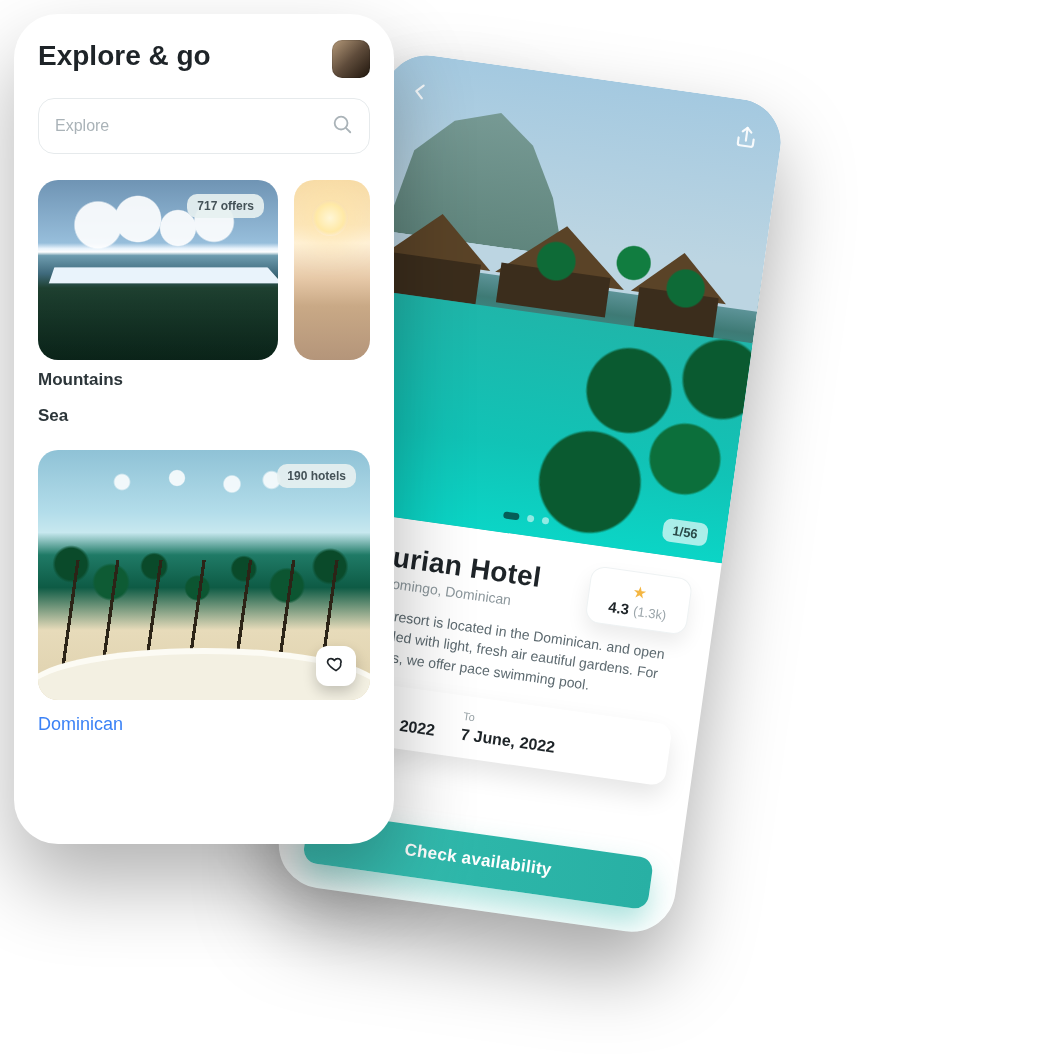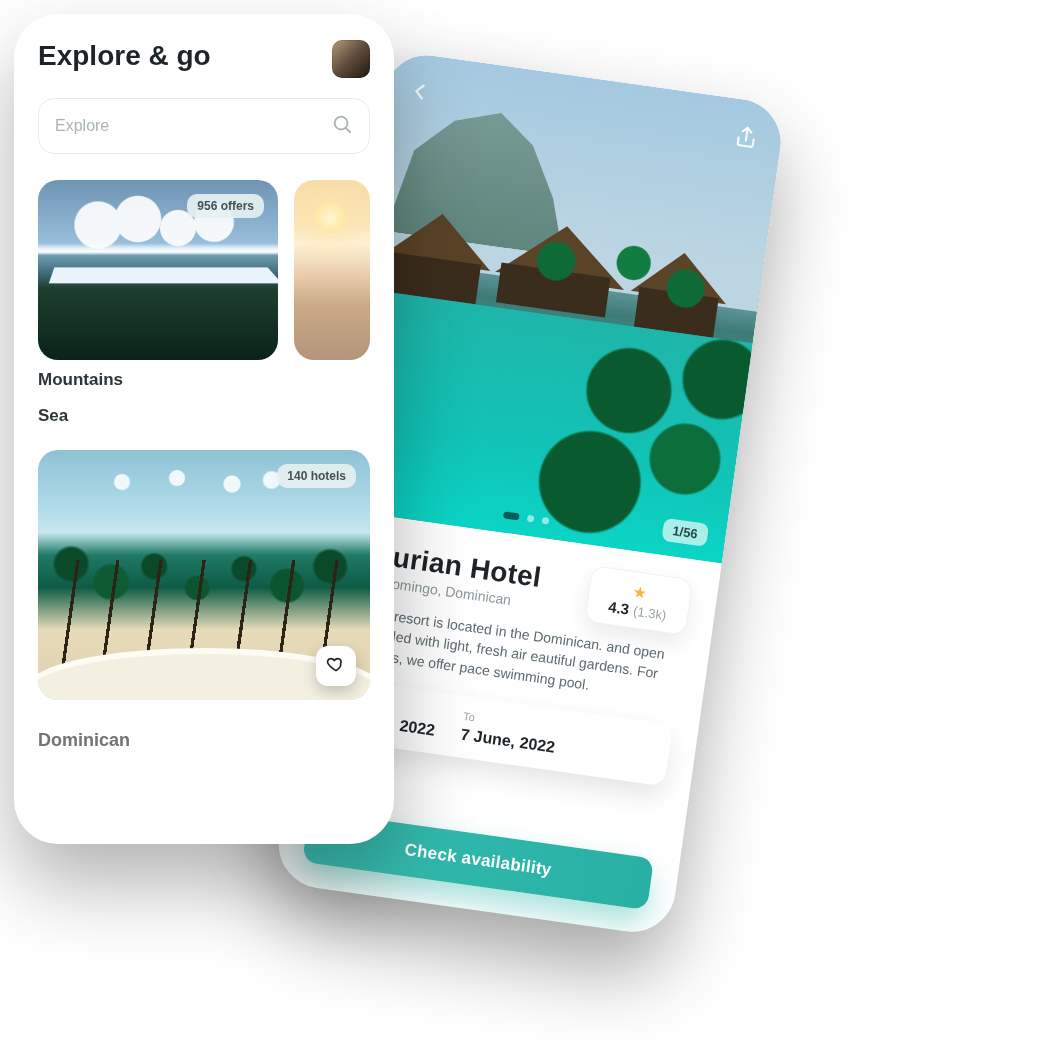--- a/index.html
+++ b/index.html
@@ -406,23 +406,23 @@
     width: 40px; height: 40px;
     background: #ffffff;
     border-radius: 12px;
     display: flex; align-items:center; justify-content:center;
     box-shadow: 0 6px 14px rgba(0,0,0,0.2);
   }
   .ctry-card .fav svg { width:20px; height:20px; stroke:#1e2428; }
 
   .ctry-label {
     font-size: 18px;
-    font-weight: 700;
-    color: #737373;
-    margin-top: 30px;
+    font-weight: 400;
+    color: #3b82f6;
+    margin-top: 14px;
   }
 
   svg { fill: none; stroke-width: 2; stroke-linecap: round; stroke-linejoin: round; }
 </style>
 </head>
 <body>
 
 <div class="stage">
   <div class="phone-shadow"></div>
 
@@ -510,36 +510,36 @@
               <circle cx="11" cy="11" r="7"></circle>
               <path d="M21 21l-4.3-4.3"></path>
             </svg>
         </span>
       </div>
 
       <div class="cat-row">
         <div class="cat-card mountains">
           <div class="clouds"></div>
           <div class="peak"></div>
-          <span class="badge">956 offers</span>
+          <span class="badge">717 offers</span>
         </div>
         <div class="cat-card sea"></div>
       </div>
       <div class="cat-labels">
         <div class="lbl">Mountains</div>
         <div class="lbl sea">Sea</div>
       </div>
 
 
       <div class="ctry-card">
         <div class="clouds"></div>
         <div class="palms"></div>
         <div class="trunks"></div>
         <div class="wave"></div>
-        <span class="badge">140 hotels</span>
+        <span class="badge">190 hotels</span>
         <div class="fav">
           <span>
             <svg viewBox="0 0 24 24">
                 <path d="M12 20s-7-4.35-9.5-8.5C.9 8.9 2.6 5.5 6 5.5c2 0 3.3 1.2 4 2.3.7-1.1 2-2.3 4-2.3 3.4 0 5.1 3.4 3.5 6C19 15.65 12 20 12 20z"></path>
               </svg>
           </span>
         </div>
       </div>
 
       <div class="ctry-label">Dominican</div>

